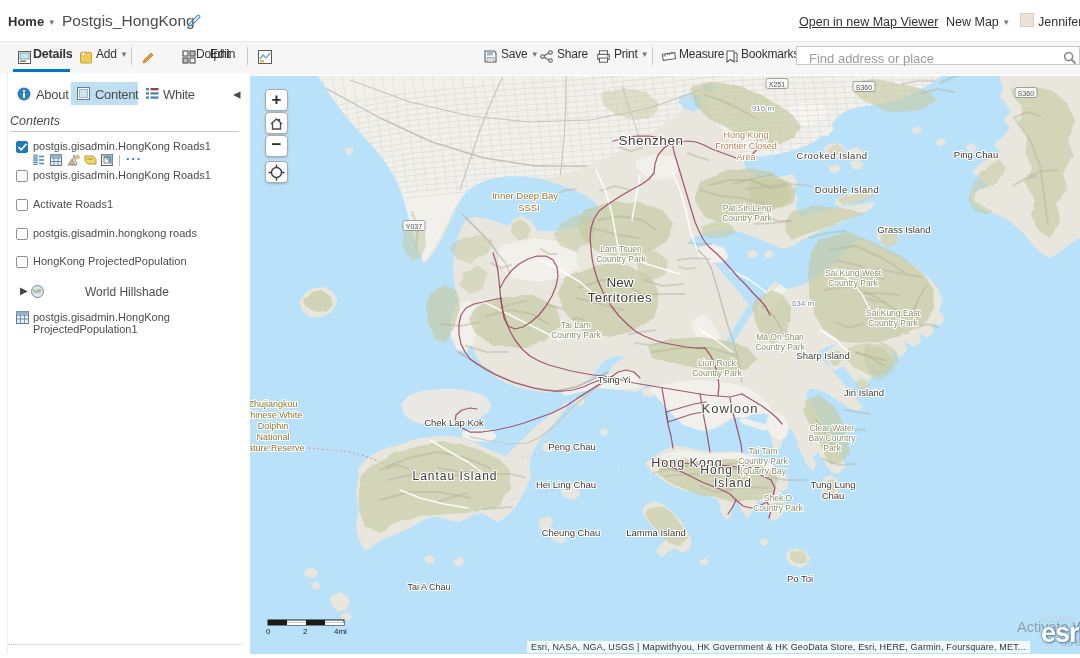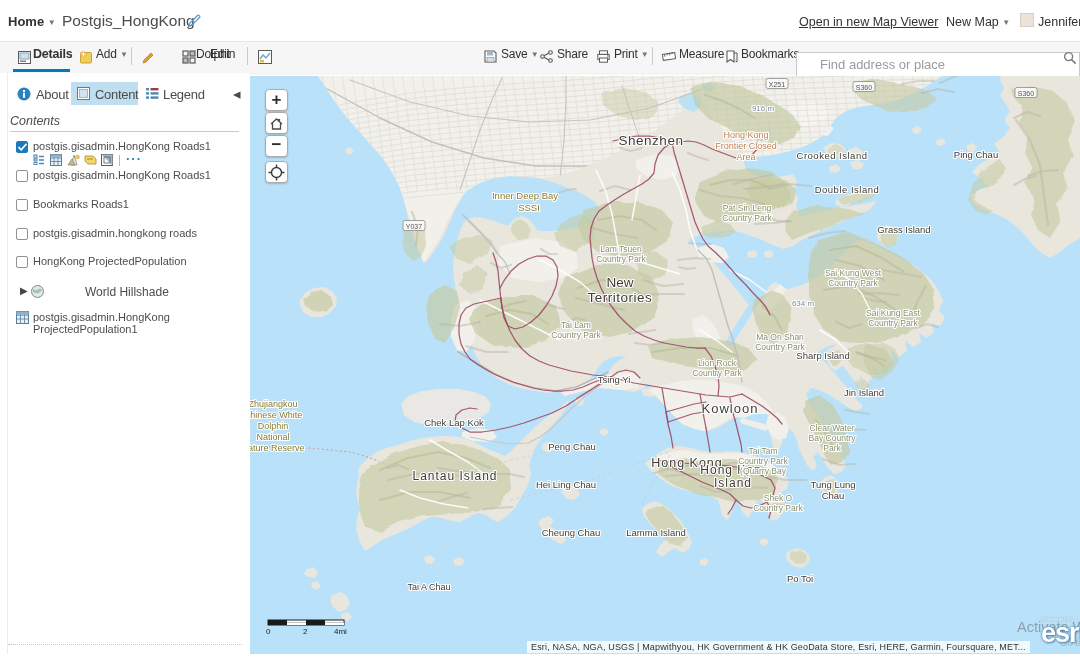--- a/index.html
+++ b/index.html
@@ -96,21 +96,21 @@
 <svg class="abs" style="left:662px;top:50px" width="14" height="13" viewBox="0 0 14 13">
     <rect x="0.8" y="3.5" width="12.4" height="6" fill="#fff" stroke="#5b5b5b" transform="rotate(-8 7 6.5)"></rect>
     <path d="M3 3.6 v2.5 M5.5 3.2 v1.8 M8 2.9 v2.5 M10.5 2.5 v1.8" stroke="#5b5b5b" transform="rotate(-8 7 6.5)"></path>
   </svg>
 <span class="tb" style="left:679px;">Measure</span>
 <svg class="abs" style="left:725px;top:50px" width="13" height="13" viewBox="0 0 13 13">
     <path d="M2 1 h7 v11 l-3.5 -2.5 L2 12 Z" fill="#fff" stroke="#5b5b5b" stroke-width="1.1"></path>
     <path d="M9 3 h3 v9 l-1.5-1" fill="none" stroke="#5b5b5b" stroke-width="1"></path>
   </svg>
 <span class="tb" style="left:741px;">Bookmarks</span>
-<div class="abs" style="left:796px;top:52px;width:284px;height:27px;background:#fff;border:1px solid #c9c9c9;font-size:13px;color:#9b9b9b;line-height:23px;padding-left:23px;">Find address or place</div>
+<div class="abs" style="left:796px;top:46px;width:284px;height:19px;background:#fff;border:1px solid #c9c9c9;font-size:13px;color:#9b9b9b;line-height:23px;padding-left:12px;">Find address or place</div>
 <svg class="abs" style="left:1063px;top:51px" width="14" height="14" viewBox="0 0 14 14">
     <circle cx="5.6" cy="5.6" r="4" fill="none" stroke="#7c7c7c" stroke-width="1.4"></circle>
     <path d="M8.6 8.6 L12.6 12.6" stroke="#7c7c7c" stroke-width="1.6"></path>
   </svg>
 
 <div class="panel"></div>
 <div class="abs" style="left:0;top:73px;width:8px;height:581px;border-right:1px solid #ececec;background:#fff;"></div>
 <svg class="abs" style="left:17px;top:87px" width="14" height="14" viewBox="0 0 14 14">
     <circle cx="7" cy="7" r="6.5" fill="#2b81bd"></circle>
     <rect x="6" y="5.8" width="2" height="5" fill="#fff"></rect>
@@ -128,21 +128,21 @@
       <rect x="0" y="1" width="3" height="2.4"></rect>
       <rect x="0" y="5.2" width="3" height="2.4"></rect>
       <rect x="0" y="9.4" width="3" height="2.4"></rect>
     </g>
     <g fill="#9c3f3f">
       <rect x="4.5" y="1" width="8" height="2.4"></rect>
       <rect x="4.5" y="5.2" width="8" height="2.4" fill="#4f87b5"></rect>
       <rect x="4.5" y="9.4" width="8" height="2.4" fill="#4f87b5"></rect>
     </g>
   </svg>
-<span class="tabtxt" style="left:163px;">Legend</span>
+<span class="tabtxt" style="left:163px;">White</span>
 <span class="abs" style="left:233px;top:85px;font-size:15px;color:#4a4a4a;">◂</span>
 <span class="abs" style="left:10px;top:114px;font-size:12.5px;color:#4c4c4c;font-style:italic;">Contents</span>
 <div class="abs" style="left:10px;top:131px;width:229px;height:1px;background:#c9c9c9;"></div>
 <div class="cb" style="left:16px;top:141px;background:#1e79b8;border-color:#1e79b8;"></div>
 <svg class="abs" style="left:18px;top:143px" width="9" height="8" viewBox="0 0 9 8">
     <path d="M0.5 4 L3.2 6.8 L8.5 0.8" stroke="#fff" stroke-width="1.7" fill="none"></path>
   </svg>
 <span class="lay" style="left:33px;top:140px;">postgis.gisadmin.HongKong Roads1</span>
 
 <g>
@@ -172,21 +172,21 @@
       <rect x="0.5" y="0.5" width="11" height="11" fill="#fff" stroke="#5b5b5b"></rect>
       <path d="M0.5 0.5 L11.5 11.5 L11.5 0.5 Z" fill="#9db8cc"></path>
       <rect x="3" y="3" width="6" height="6" fill="none" stroke="#5b5b5b" stroke-width=".8"></rect>
     </svg>
 <div class="abs" style="left:119px;top:155px;width:1px;height:11px;background:#bbb;"></div>
 <span class="abs" style="left:126px;top:151px;color:#2b81bd;font-size:13px;letter-spacing:1px;font-weight:bold;">···</span>
 </g>
 <div class="cb" style="left:16px;top:170px;"></div>
 <span class="lay" style="left:33px;top:169px;">postgis.gisadmin.HongKong Roads1</span>
 <div class="cb" style="left:16px;top:199px;"></div>
-<span class="lay" style="left:33px;top:198px;">Bookmarks Roads1</span>
+<span class="lay" style="left:33px;top:198px;">Activate Roads1</span>
 <div class="cb" style="left:16px;top:228px;"></div>
 <span class="lay" style="left:33px;top:227px;">postgis.gisadmin.hongkong roads</span>
 <div class="cb" style="left:16px;top:256px;"></div>
 <span class="lay" style="left:33px;top:255px;">HongKong ProjectedPopulation</span>
 <span class="abs" style="left:20px;top:285px;font-size:10px;color:#444;">▶</span>
 <svg class="abs" style="left:31px;top:285px" width="13" height="13" viewBox="0 0 13 13">
     <circle cx="6.5" cy="6.5" r="6" fill="#dce9f2" stroke="#9aa"></circle>
     <path d="M2 4 q3 2 4.5 0.5 q2 -1.5 4.5 0 q-1 3 -3.5 3.5 q-3 1 -5.5 -1 Z" fill="#b0c49a" stroke="none"></path>
     <circle cx="6.5" cy="6.5" r="6" fill="none" stroke="#8a9aa5" stroke-width=".8"></circle>
   </svg>

